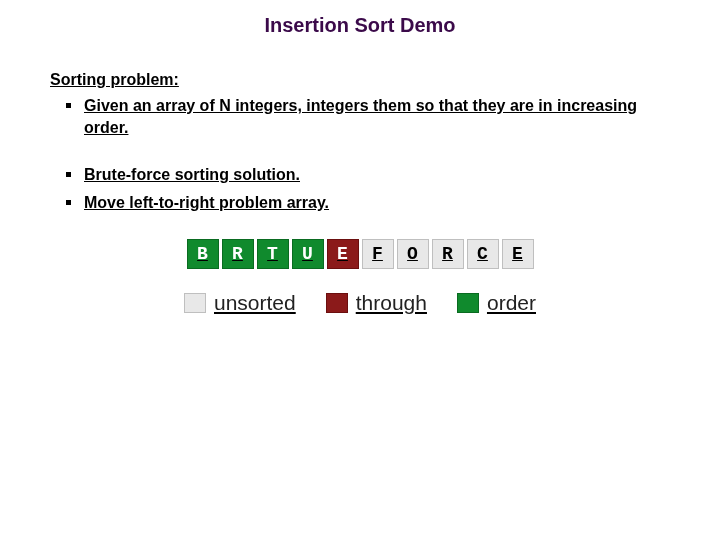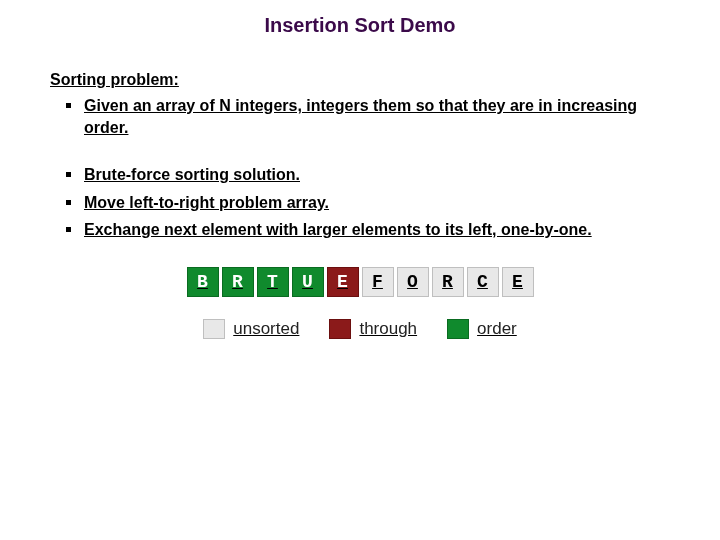--- a/index.html
+++ b/index.html
@@ -73,21 +73,21 @@
     font-weight: bold;
     border: 1px solid #888;
   }
   .sorted { background: #108a2d; color: #fff; border-color: #0a6b21; }
   .active { background: #8b1a1a; color: #fff; border-color: #6b0f0f; }
   .unsorted { background: #e8e8e8; color: #000; border-color: #bfbfbf; }
   .legend {
     display: flex;
     gap: 30px;
     align-items: flex-start;
-    font-size: 17px;
+    font-size: 21px;
     color: #222;
   }
   .legend-item {
     display: flex;
     align-items: center;
     gap: 8px;
   }
   .swatch {
     width: 22px;
     height: 20px;
@@ -105,21 +105,20 @@
 <div class="content">
 
   <div class="section-head">Sorting problem:</div>
   <ul class="points">
     <li>Given an array of N integers, integers them so that they are in increasing order.</li>
   </ul>
 
   <ul class="points">
     <li>Brute-force sorting solution.</li>
     <li>Move left-to-right problem array.</li>
-    <li>Exchange next element with larger elements to its left, one-by-one.</li>
   </ul>
 
   <div class="viz">
     <div class="cells">
       <div class="cell sorted">B</div>
       <div class="cell sorted">R</div>
       <div class="cell sorted">T</div>
       <div class="cell sorted">U</div>
       <div class="cell active">E</div>
       <div class="cell unsorted">F</div>

